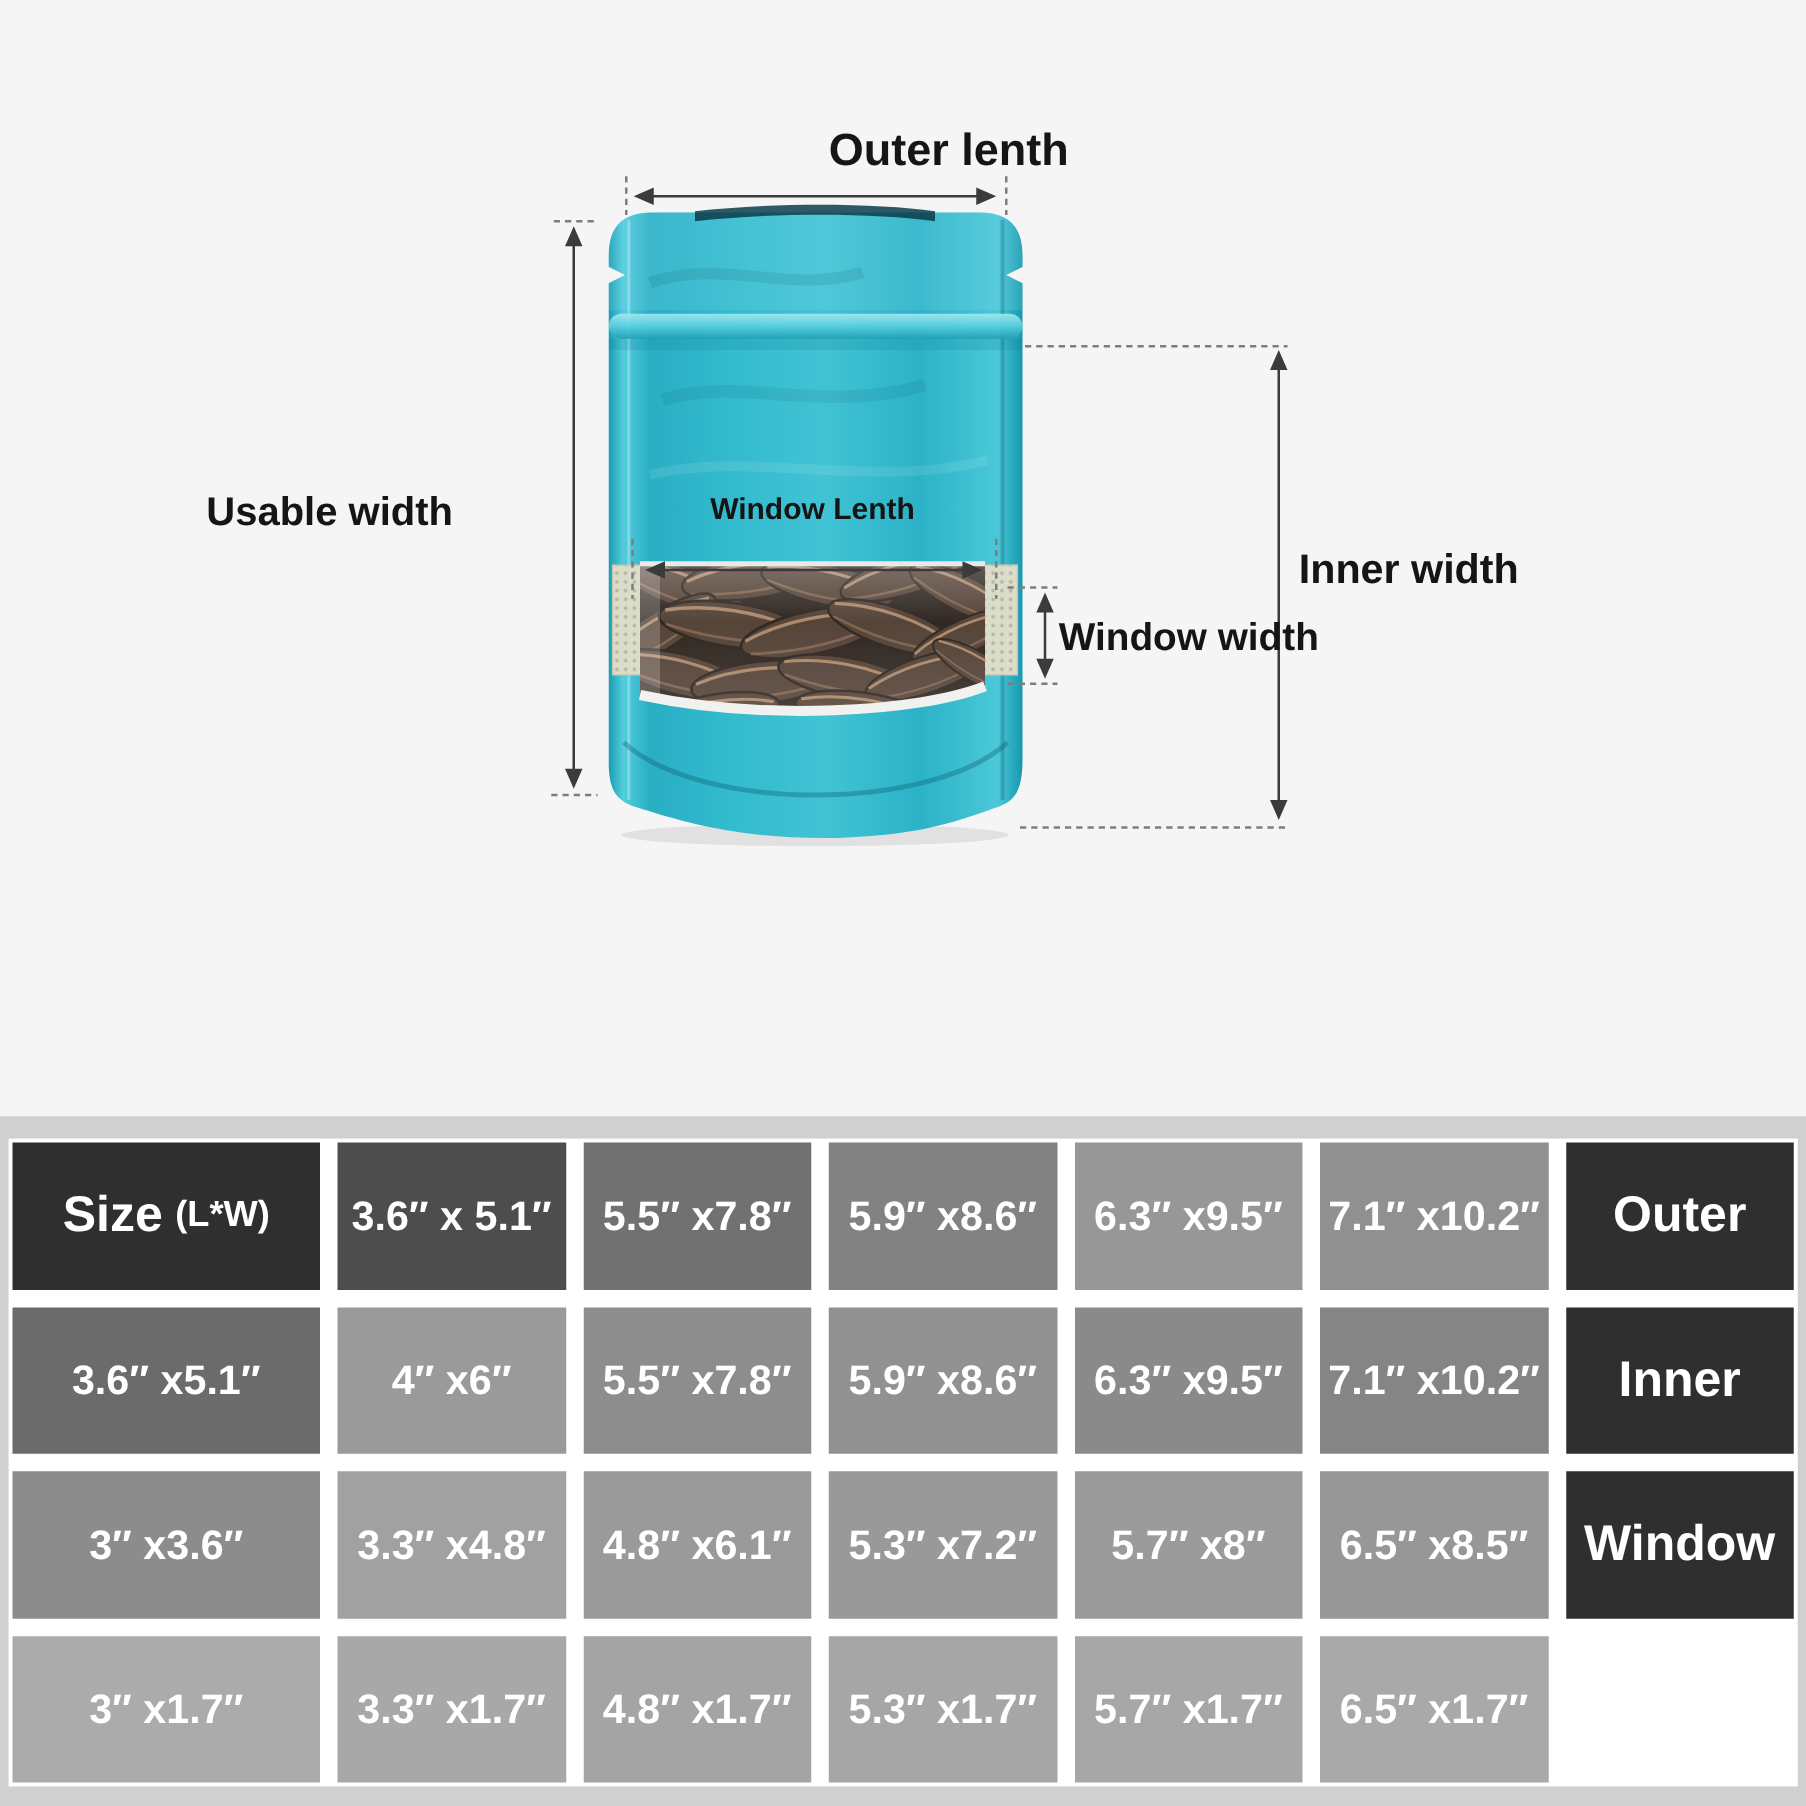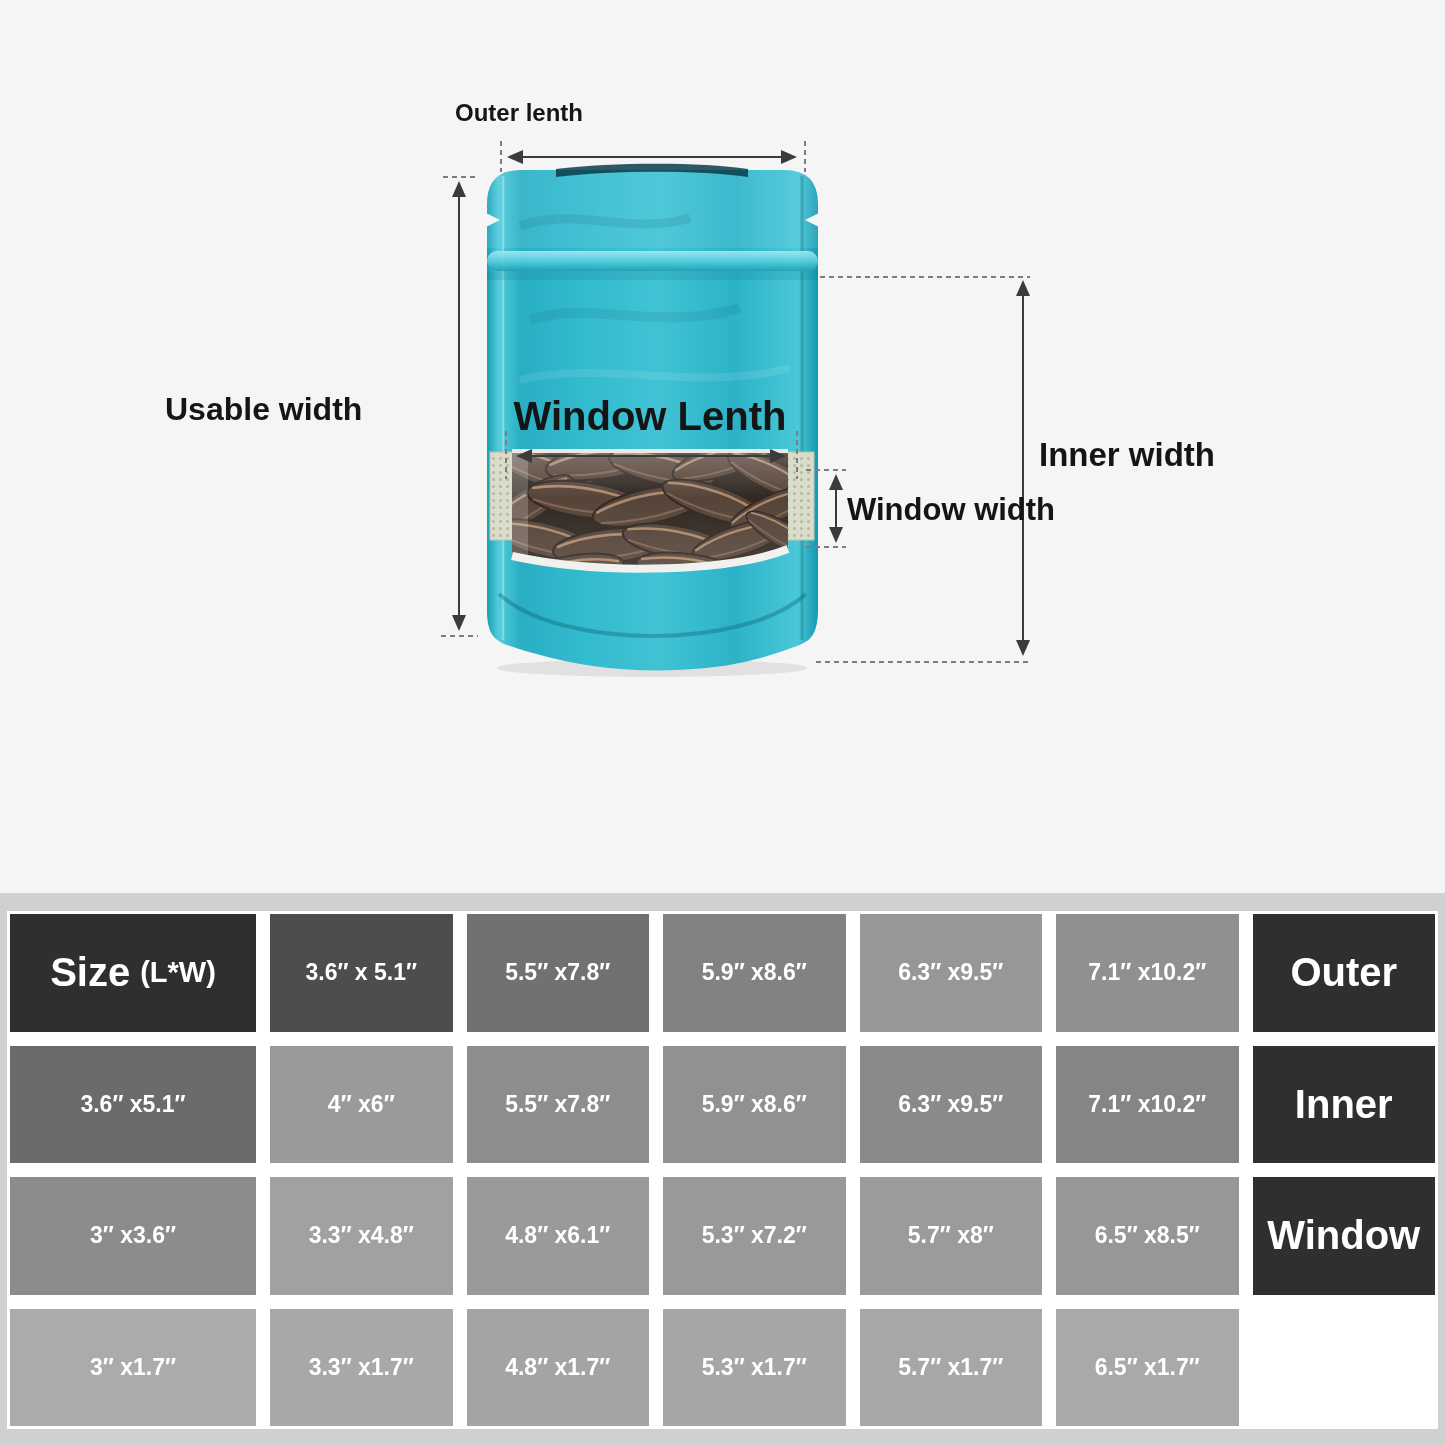--- a/index.html
+++ b/index.html
@@ -2,34 +2,34 @@
 <html><head>
 <meta charset="utf-8">
 <style>
   html,body{margin:0;padding:0;}
   body{width:1445px;height:1445px;font-family:"Liberation Sans", sans-serif;}
   .stage{position:relative;width:1445px;height:1445px;background:#f5f5f5;overflow:hidden;}
   .gray-panel{position:absolute;left:0;top:893px;width:1445px;height:552px;background:#d0d0d0;}
   .diagram-svg{position:absolute;left:0;top:0;}
 
   .dim-label{position:absolute;color:#151515;font-weight:700;white-space:nowrap;letter-spacing:0px;}
-  .lbl-outer{left:455px;top:99px;width:400px;text-align:left;font-size:24px;}
+  .lbl-outer{left:455px;top:99px;width:400px;text-align:right;font-size:36px;}
   .lbl-usable{left:165px;top:391px;width:290px;text-align:left;font-size:32px;}
-  .lbl-winlen{left:450px;top:394px;width:400px;text-align:center;font-size:40px;}
+  .lbl-winlen{left:450px;top:394px;width:400px;text-align:center;font-size:24px;}
   .lbl-winwid{left:847px;top:492px;font-size:31px;}
   .lbl-inner{left:1039px;top:436px;font-size:33px;}
 
   .size-table{
     position:absolute;left:7px;top:911px;width:1431px;height:518px;
     box-sizing:border-box;border:3px solid #ffffff;background:#ffffff;
     display:grid;grid-template-columns:246px repeat(6,1fr);
     grid-template-rows:repeat(4,1fr);gap:14px;
   }
   .tcell{display:flex;align-items:center;justify-content:center;color:#ffffff;
-    font-weight:700;font-size:23px;white-space:nowrap;}
+    font-weight:700;font-size:33px;white-space:nowrap;}
   .label-cell{background:#2f2f2f;font-size:40px;}
   .lab-sub{font-size:29px;margin-left:10px;}
   .r0c0{background:#4d4d4d}.r0c1{background:#5b5b5b}.r0c2{background:#717171}
   .r0c3{background:#828282}.r0c4{background:#979797}.r0c5{background:#909090}
   .r1c0{background:#6b6b6b}.r1c1{background:#9a9a9a}.r1c2{background:#8d8d8d}
   .r1c3{background:#919191}.r1c4{background:#8a8a8a}.r1c5{background:#858585}
   .r2c0{background:#8c8c8c}.r2c1{background:#a1a1a1}.r2c2{background:#9a9a9a}
   .r2c3{background:#999999}.r2c4{background:#9b9b9b}.r2c5{background:#979797}
   .r3c0{background:#ababab}.r3c1{background:#a8a8a8}.r3c2{background:#a4a4a4}
   .r3c3{background:#a6a6a6}.r3c4{background:#a7a7a7}.r3c5{background:#a9a9a9}

